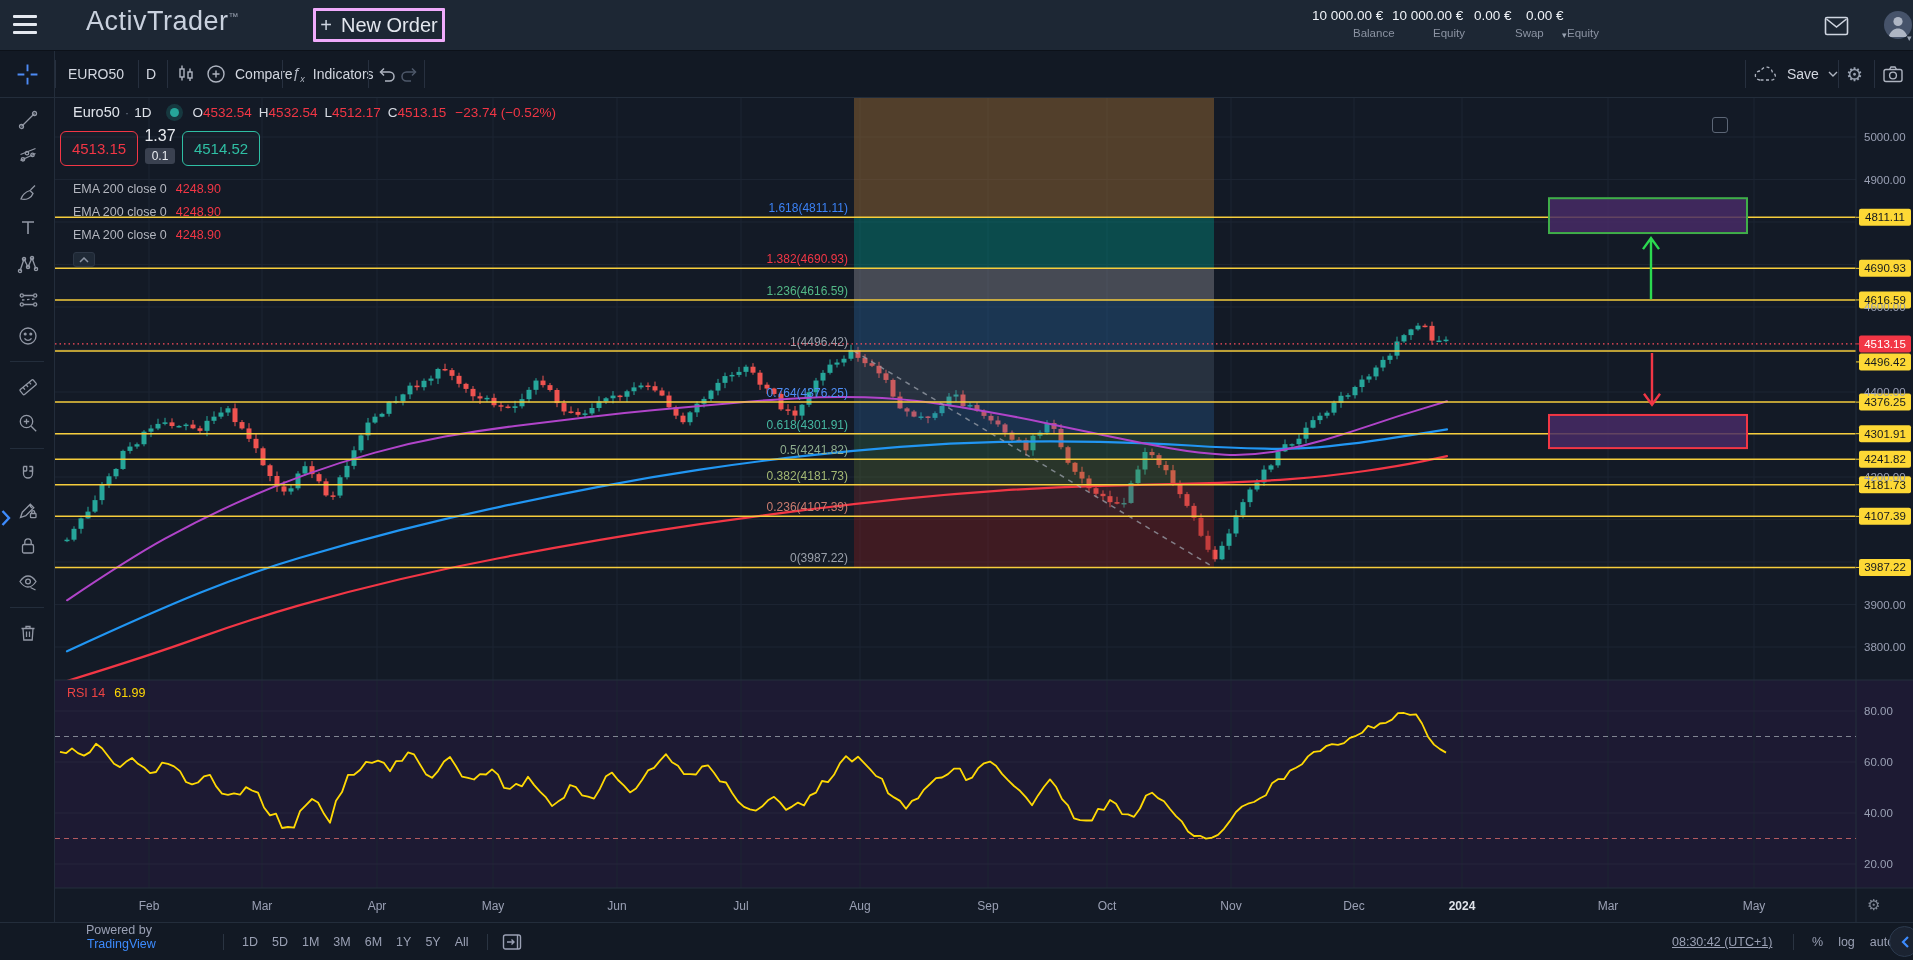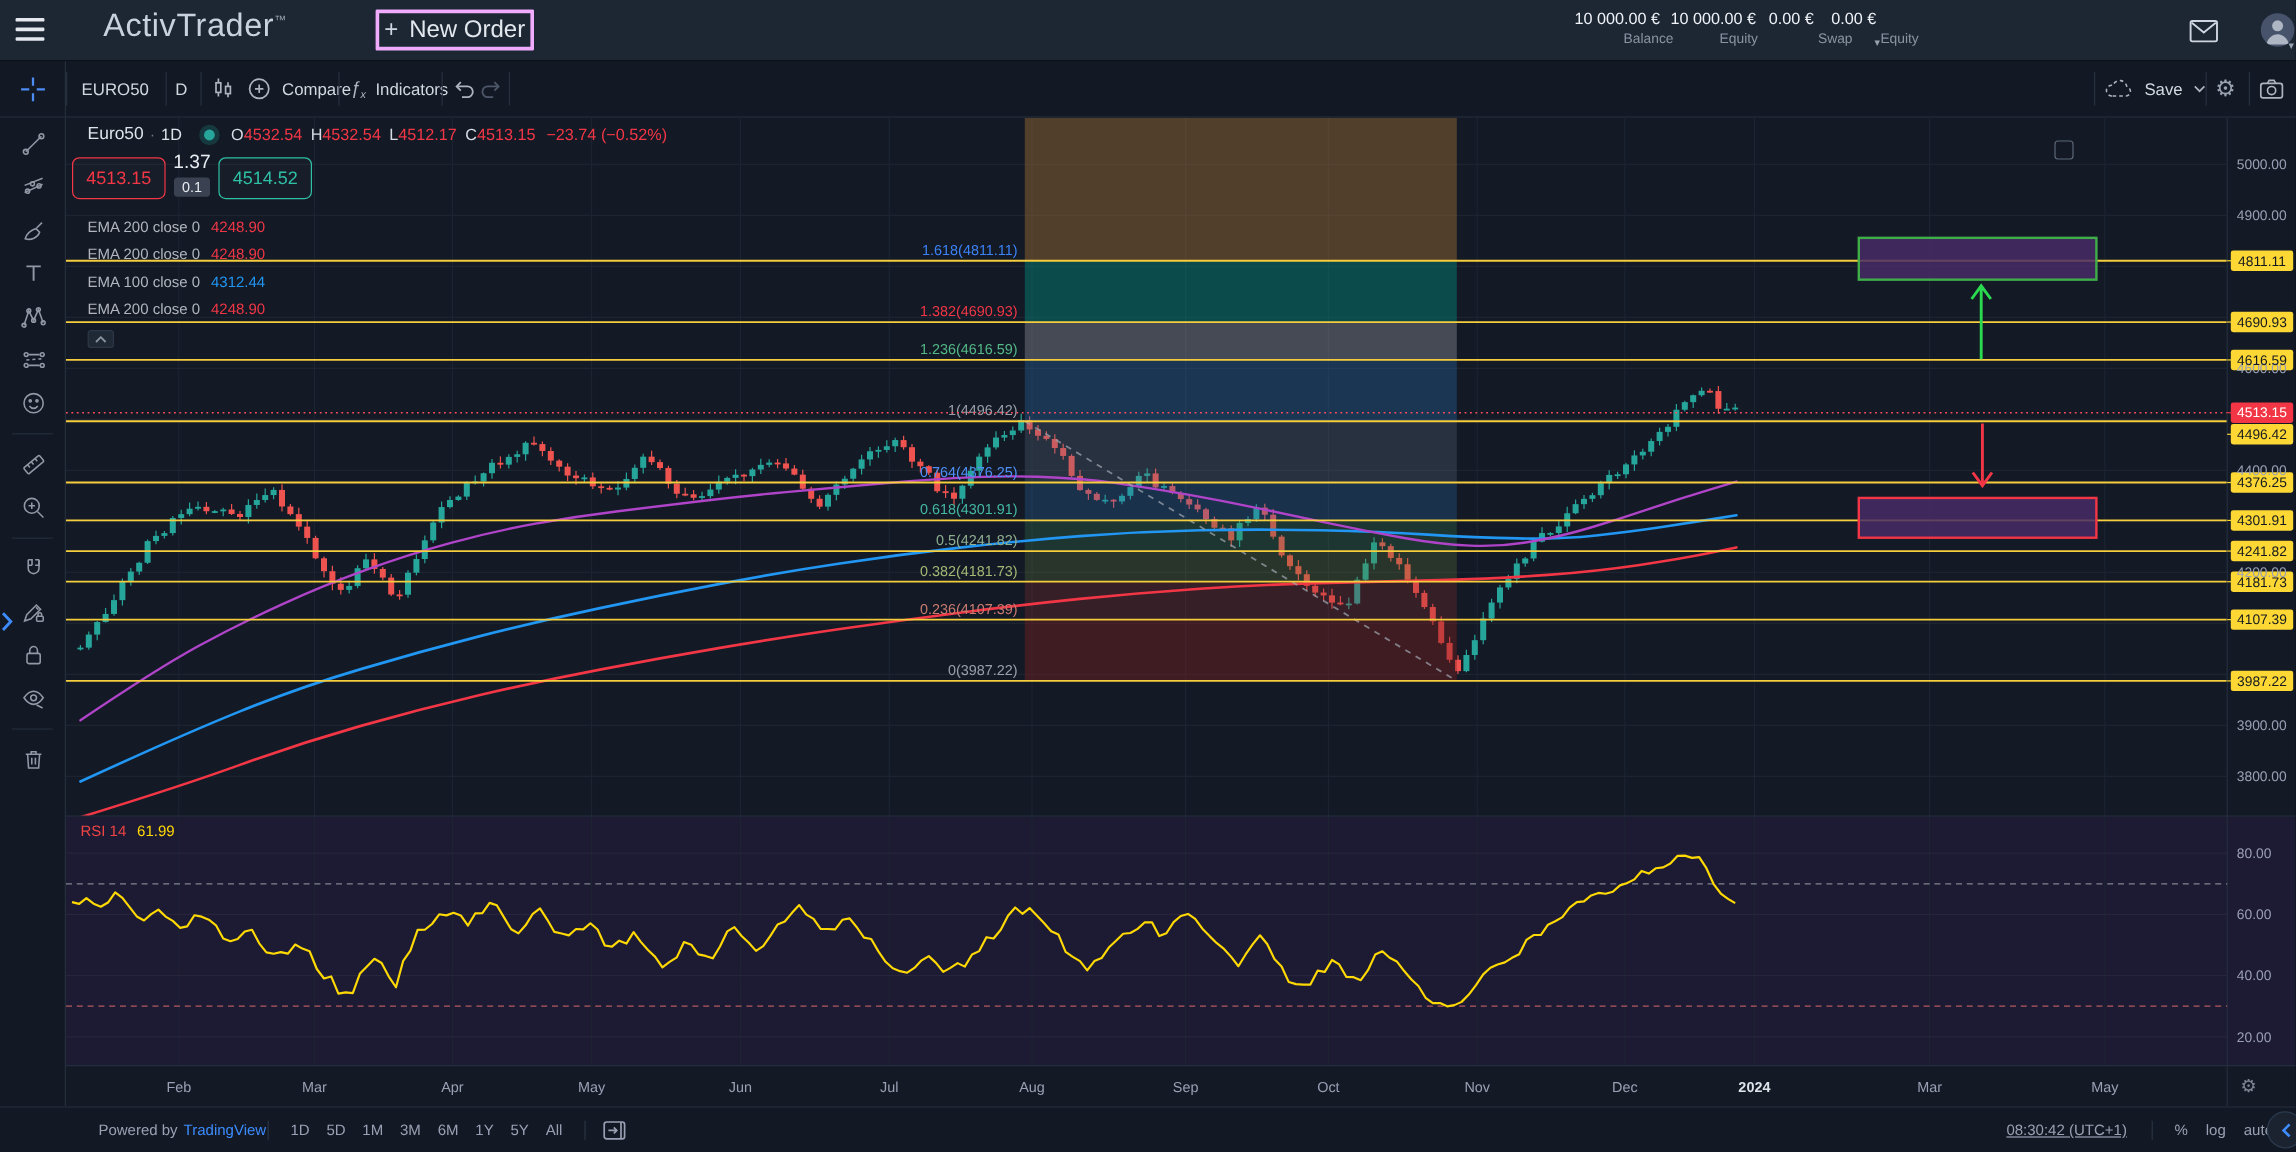--- a/index.html
+++ b/index.html
@@ -59,21 +59,21 @@
   .ema-row { display:flex; font-size:12.5px; height:23px; align-items:center; }
   .ema-name { color:#b2b5be; margin-right:9px; }
   .collapse-btn { margin-top:6px; width:22px; height:15px; background:#1f2936; border:1px solid #2d3razz746; border:1px solid #2d3746; border-radius:3px;
     display:flex; align-items:center; justify-content:center; cursor:pointer; }
   .rsi-legend { position:absolute; left:67px; top:686px; font-size:12.5px; z-index:3; display:flex; }
   .rsi-t { color:#ef4444; margin-right:9px; }
   .rsi-v { color:#ffd904; }
   
   .bottombar { position:absolute; left:0; top:922px; width:1913px; height:38px; background:#121924; border-top:1px solid #232d3b; z-index:4; }
   .bb-item { position:absolute; top:0; height:38px; display:flex; align-items:center; font-size:12.5px; color:#9aa0b4; }
-  .powered { left:82px; }
+  .powered { left:82px;flex-direction:column; }
   .tv-link { color:#3d8bfd; margin-left:5px; cursor:pointer; }
   .bb-div { position:absolute; top:11px; width:1px; height:16px; background:#2a3442; }
   .ranges { left:242px; display:flex; gap:14px; }
   .ranges span { cursor:pointer; }
   .goto-icon { left:502px; cursor:pointer; }
   .clock { left:1672px; cursor:pointer;text-decoration:underline; }
   .scales { left:1812px; display:flex; gap:15px; }
   .scales span { cursor:pointer; }
   .corner-circle { position:absolute; left:1889px; top:3px; width:31px; height:31px; border-radius:50%;
     background:#1b2331; border:1px solid #2c3a4e; display:flex; align-items:center; justify-content:center; cursor:pointer; }
@@ -903,24 +903,20 @@
   <div class="ema-list" id="ema-root">
       <div class="ema-row">
         <span class="ema-name">EMA 200 close 0</span>
         <span style="color: rgb(242, 54, 69);">4248.90</span>
       </div>
       <div class="ema-row">
         <span class="ema-name">EMA 200 close 0</span>
         <span style="color: rgb(242, 54, 69);">4248.90</span>
       </div>
       <div class="ema-row">
-        <span class="ema-name">EMA 100 close 0</span>
-        <span style="color: rgb(33, 150, 243);">4312.44</span>
-      </div>
-      <div class="ema-row">
         <span class="ema-name">EMA 200 close 0</span>
         <span style="color: rgb(242, 54, 69);">4248.90</span>
       </div>
     </div>
   <div class="collapse-btn">
     <svg width="10" height="6" viewBox="0 0 10 6" fill="none" stroke="#8b93a2" stroke-width="1.5">
         <path d="M1 5l4-4 4 4"></path>
       </svg>
   </div>
 </div>

